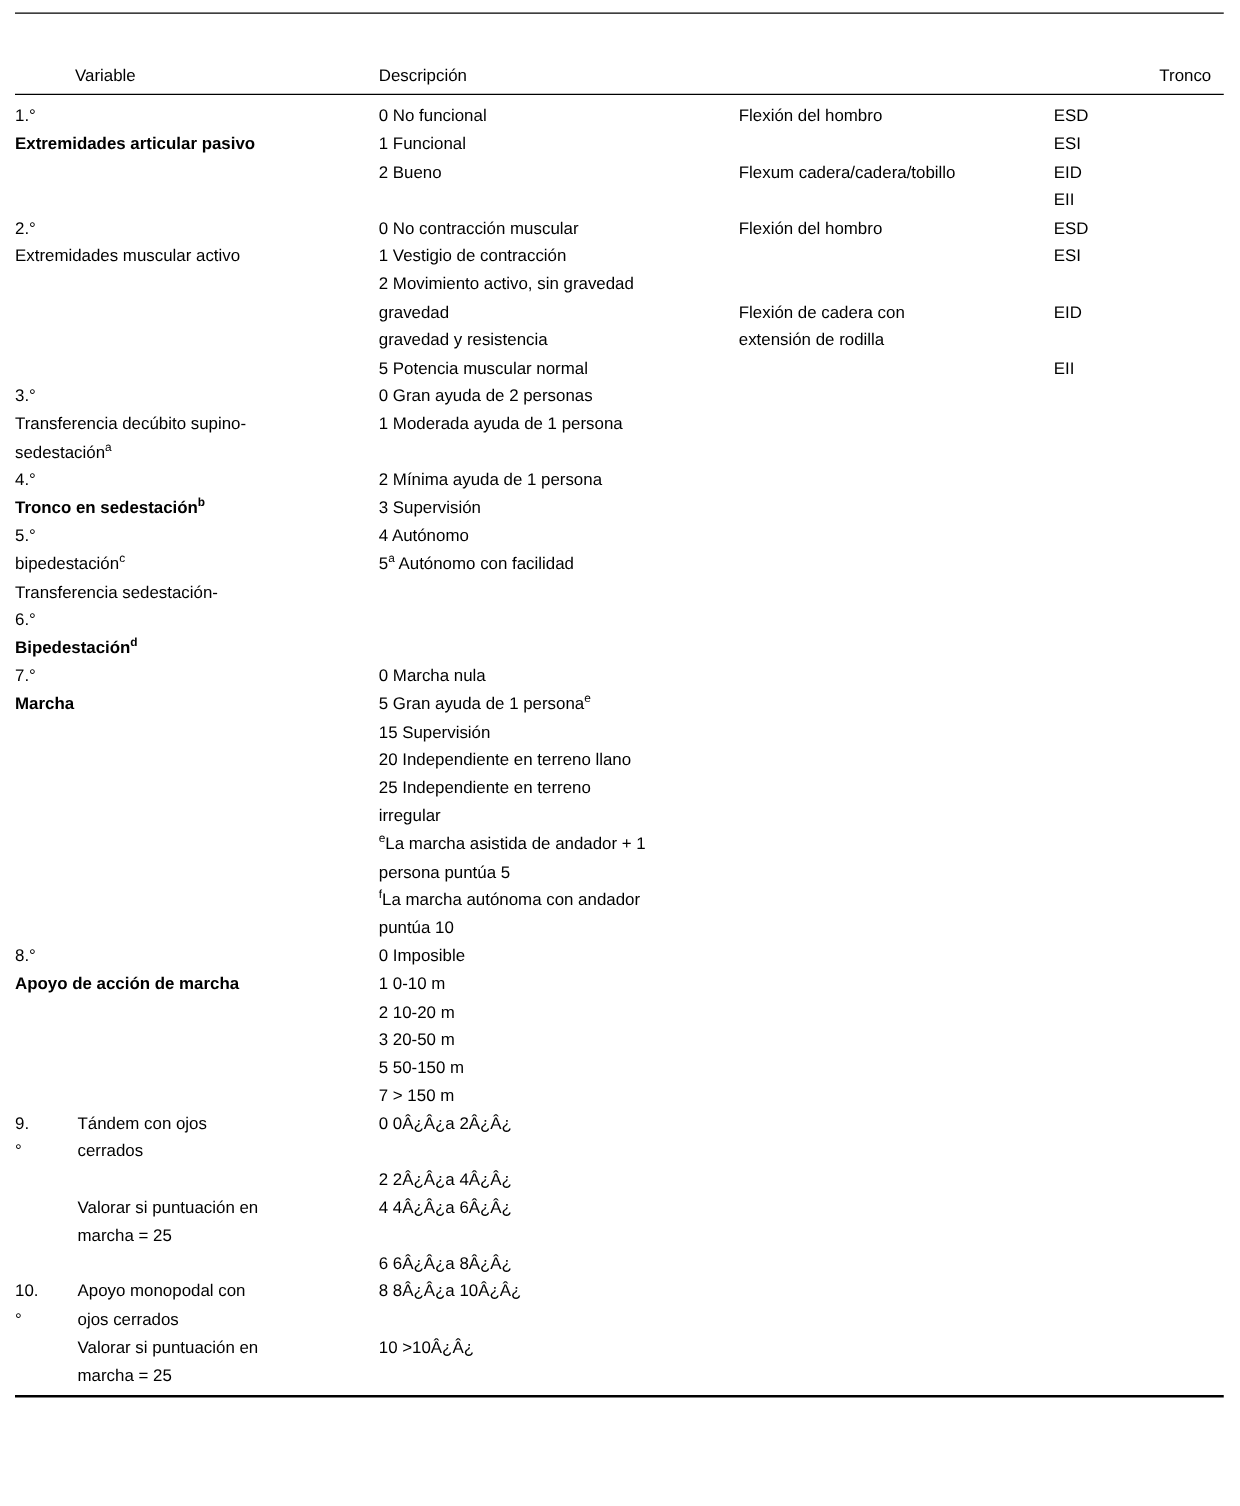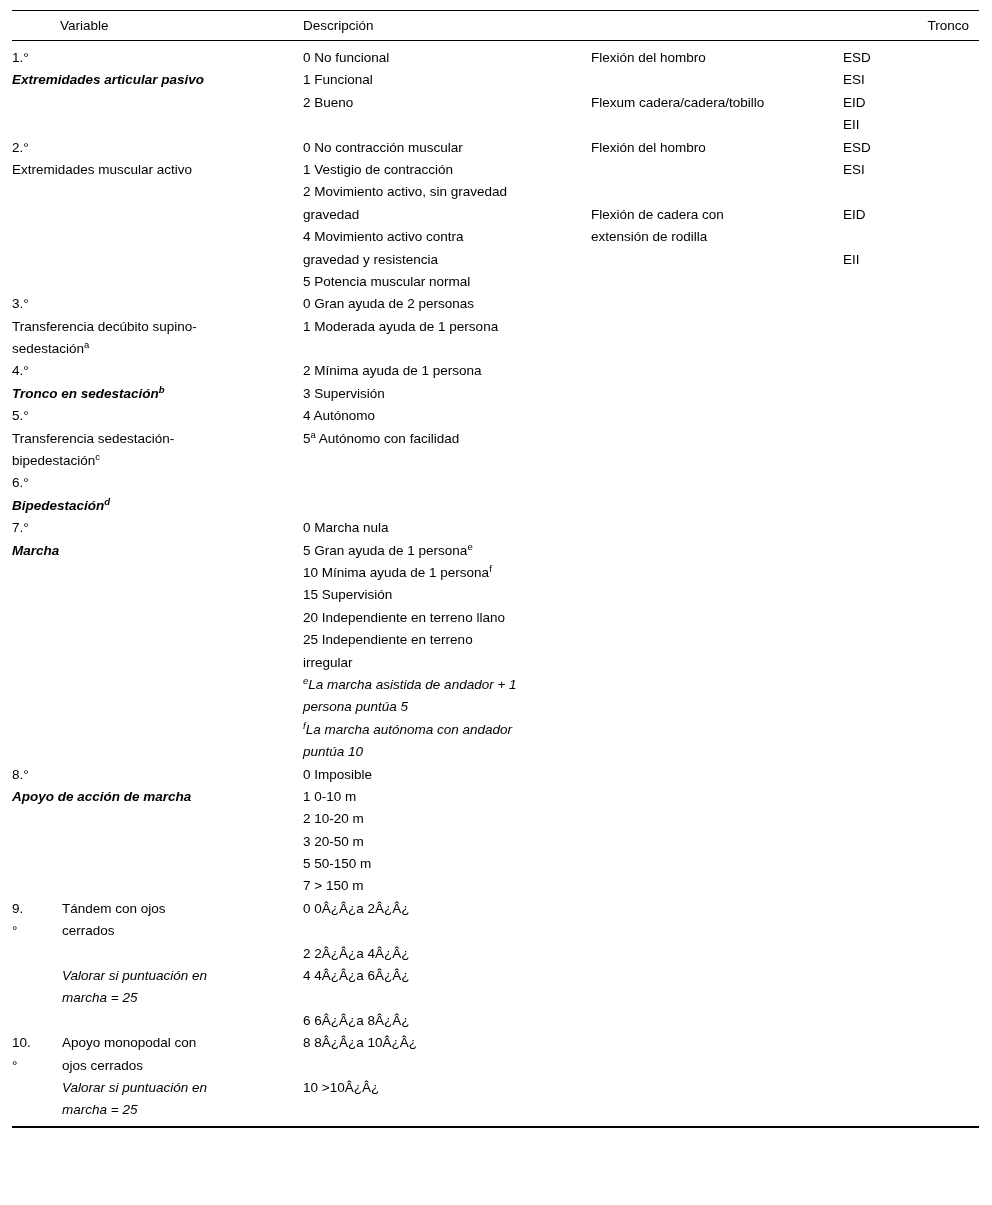--- a/index.html
+++ b/index.html
@@ -4,29 +4,29 @@
 <style>
   * { margin:0; padding:0; box-sizing:border-box; }
   html,body { background:#ffffff; }
   body {
     width:992px; min-height:1205px; color:#000;
     font-family:"Liberation Sans", sans-serif;
     font-size:13.5px;
   }
   .table-wrap { margin:10px 13px 0 12px; border-top:1.5px solid #000; border-bottom:2px solid #000; }
   .grid-cols { display:grid; grid-template-columns:291px 288px 252px 1fr; }
-  .thead { padding:7px 0; border-bottom:1px solid #000; align-items:center; }
+  .thead { padding:7px 0; border-bottom:1px solid #000; align-items:center;margin-top:35px; }
   .h-var { padding-left:48px; }
   .h-pts { text-align:right; padding-right:10px; }
   .tbody { padding:6px 0 4px 0; }
   .cell { overflow:visible; }
   .ln { height:22.4px; line-height:22.4px; white-space:nowrap; }
   .ln sup { font-size:9.5px; vertical-align:super; line-height:0; }
-  .bold-italic { font-weight:700; font-style:italic; }
-  .italic { font-style:italic; }
+  .bold-italic { font-weight:700; }
+  .italic { }
   .split { display:grid; grid-template-columns:50px 1fr; align-items:start; }
 </style>
 </head>
 <body>
 
 <div class="table-wrap">
 
   <div class="thead grid-cols">
     <div class="h-var">Variable</div>
     <div class="h-desc">Descripción</div>
@@ -62,21 +62,20 @@
     <div class="trow grid-cols">
       <div class="cell">
           <div class="ln">2.°</div>
           <div class="ln">Extremidades muscular activo</div>
         </div>
       <div class="cell">
           <div class="ln">0 No contracción muscular</div>
           <div class="ln">1 Vestigio de contracción</div>
           <div class="ln">2 Movimiento activo, sin gravedad</div>
           <div class="ln">gravedad</div>
-          <div class="ln">4 Movimiento activo contra</div>
           <div class="ln">gravedad y resistencia</div>
           <div class="ln">5 Potencia muscular normal</div>
         </div>
       <div class="cell">
           <div class="ln">Flexión del hombro</div>
           <div class="ln">&nbsp;</div>
           <div class="ln">&nbsp;</div>
           <div class="ln">Flexión de cadera con</div>
           <div class="ln">extensión de rodilla</div>
         </div>
@@ -113,22 +112,22 @@
           <div class="ln">2 Mínima ayuda de 1 persona</div>
           <div class="ln">3 Supervisión</div>
         </div>
       <div class="cell"></div>
       <div class="cell"></div>
     </div>
 
     <div class="trow grid-cols">
       <div class="cell">
           <div class="ln">5.°</div>
+          <div class="ln">bipedestación<sup>c</sup></div>
           <div class="ln">Transferencia sedestación-</div>
-          <div class="ln">bipedestación<sup>c</sup></div>
         </div>
       <div class="cell">
           <div class="ln">4 Autónomo</div>
           <div class="ln">5<sup>a</sup> Autónomo con facilidad</div>
         </div>
       <div class="cell"></div>
       <div class="cell"></div>
     </div>
 
     <div class="trow grid-cols">
@@ -141,21 +140,20 @@
     </div>
 
     <div class="trow grid-cols">
       <div class="cell">
           <div class="ln">7.°</div>
           <div class="ln bold-italic">Marcha</div>
         </div>
       <div class="cell">
           <div class="ln">0 Marcha nula</div>
           <div class="ln">5 Gran ayuda de 1 persona<sup>e</sup></div>
-          <div class="ln">10 Mínima ayuda de 1 persona<sup>f</sup></div>
           <div class="ln">15 Supervisión</div>
           <div class="ln">20 Independiente en terreno llano</div>
           <div class="ln">25 Independiente en terreno</div>
           <div class="ln">irregular</div>
           <div class="ln italic"><sup>e</sup>La marcha asistida de andador + 1</div>
           <div class="ln italic">persona puntúa 5</div>
           <div class="ln italic"><sup>f</sup>La marcha autónoma con andador</div>
           <div class="ln italic">puntúa 10</div>
         </div>
       <div class="cell"></div>

